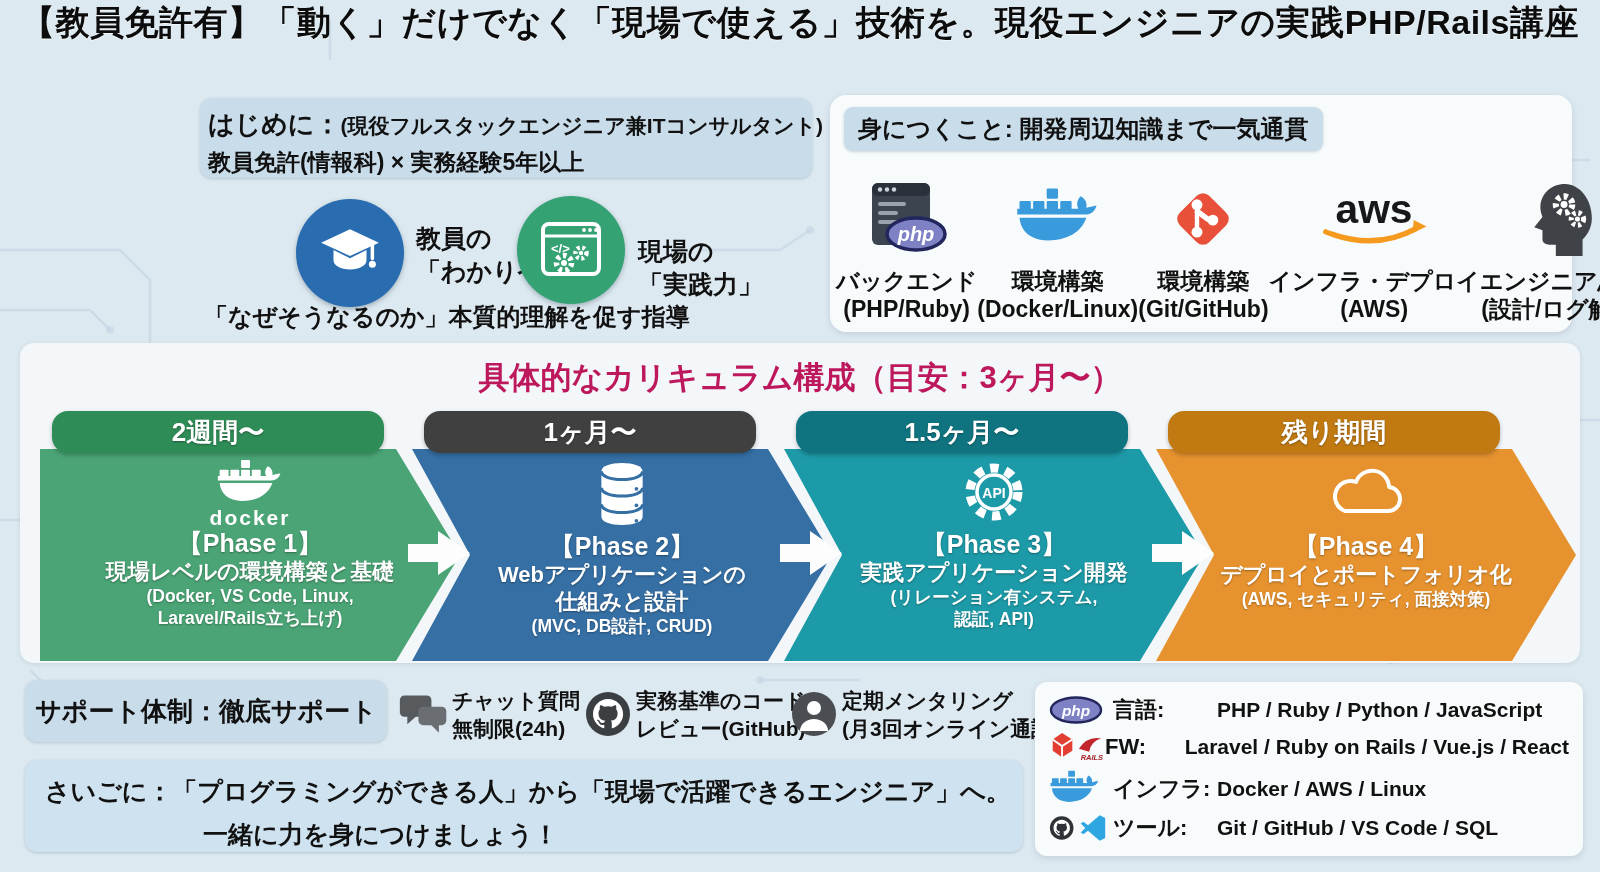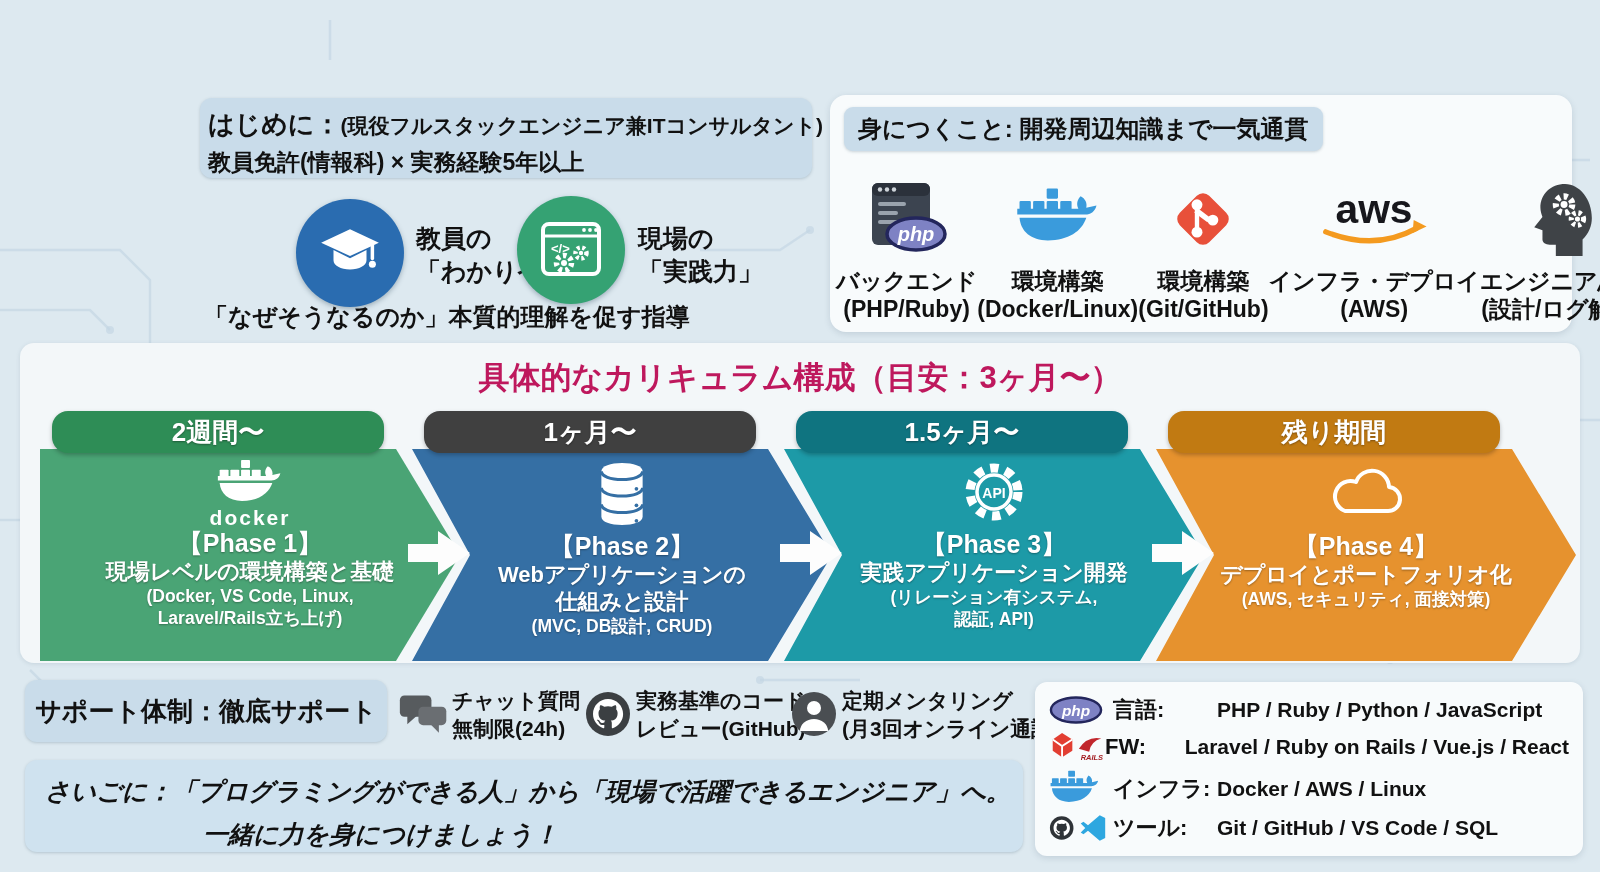--- a/index.html
+++ b/index.html
@@ -55,21 +55,21 @@
   .ph-body > *{max-width:330px;}
   .ph-caption{font-size:21px; font-weight:bold; letter-spacing:2px; line-height:1; margin-top:-2px;}
   .ph-label{font-size:25px; font-weight:bold; text-shadow:0 1px 2px rgba(0,0,0,.35); line-height:1.25;}
   .ph-name{font-size:22px; font-weight:bold; text-shadow:0 1px 2px rgba(0,0,0,.35); line-height:1.22; text-align:center; white-space:nowrap;}
   .ph-detail{font-size:17.5px; font-weight:bold; text-shadow:0 1px 2px rgba(0,0,0,.3); line-height:1.25; text-align:center; white-space:nowrap;}
   .flow-arrow{position:absolute; top:182px; z-index:3;}
   
   .support-chip{left:25px; top:680px; width:362px; height:62px; font-size:26px; font-weight:bold; text-align:center; line-height:62px; white-space:nowrap;}
   .support-item-text{font-size:21px; font-weight:bold; line-height:1.35; white-space:nowrap;}
   
-  .closing-box{left:25px; top:760px; width:998px; height:92px; background:#cfe2ef; border-radius:12px; padding:15px 20px; box-sizing:border-box; box-shadow:0 1px 3px rgba(60,90,110,.25);font-style:italic;}
+  .closing-box{left:25px; top:760px; width:998px; height:92px; background:#cfe2ef; border-radius:12px; padding:15px 20px; box-sizing:border-box; box-shadow:0 1px 3px rgba(60,90,110,.25);}
   .closing-line1{font-size:25px; font-weight:bold; white-space:nowrap;}
   .closing-line2{font-size:25px; font-weight:bold; margin:10px 0 0 158px; white-space:nowrap;}
   
   .stack-panel{left:1035px; top:682px; width:548px; height:174px; background:#f8fbfc; border-radius:12px; box-shadow:0 2px 6px rgba(70,95,115,.18); padding:10px 14px; box-sizing:border-box; display:flex; flex-direction:column; justify-content:space-around;}
   .stack-row{display:flex; align-items:center;}
   .stack-icon{width:64px; display:flex; align-items:center; gap:2px;}
   .stack-label{width:104px; font-size:22px; font-weight:bold; white-space:nowrap;}
   .stack-value{font-size:21px; font-weight:bold; white-space:nowrap;}
 </style>
 </head>
@@ -97,20 +97,21 @@
       <circle cx="170" cy="560" r="5"></circle>
         <circle cx="80" cy="520" r="4"></circle>
       <circle cx="810" cy="230" r="4"></circle>
         <circle cx="1500" cy="185" r="4"></circle>
       <circle cx="760" cy="680" r="4"></circle>
         <circle cx="1390" cy="660" r="4"></circle>
       <path d="M1500 760 l40 30 -40 30 -40 -30 z" opacity="0.35"></path>
     </g>
   </svg>
 
+  <div class="abs main-title">【教員免許有】「動く」だけでなく「現場で使える」技術を。現役エンジニアの実践PHP/Rails講座</div>
 
   <div class="abs chip intro-chip">
     <div class="intro-line1"><span class="lead">はじめに：</span><span>(現役フルスタックエンジニア兼ITコンサルタント)</span></div>
     <div class="intro-line2">教員免許(情報科) × 実務経験5年以上</div>
   </div>
 
   <div class="abs feature-circle" style="left:296px; top:199px; background:#2a6cb0;">
     <svg width="66" height="58" viewBox="0 0 64 56">
       <g fill="#fff">
         <polygon points="32,5 60,18 32,31 4,18"></polygon>
@@ -132,21 +133,21 @@
       <circle cx="45" cy="10" r="1.9" fill="#fff"></circle>
         <circle cx="51" cy="10" r="1.9" fill="#fff"></circle>
         <circle cx="57" cy="10" r="1.9" fill="#fff"></circle>
       <text x="12" y="33" font-size="13" font-weight="bold" fill="#fff">&lt;/&gt;</text>
       <circle cx="25" cy="43" r="7.5" fill="none" stroke="#fff" stroke-width="5.5" stroke-dasharray="3.6 3.2"></circle>
       <circle cx="25" cy="43" r="3" fill="#fff"></circle>
       <circle cx="42" cy="33" r="5.5" fill="none" stroke="#fff" stroke-width="4.5" stroke-dasharray="2.8 2.5"></circle>
       <circle cx="42" cy="33" r="2.2" fill="#fff"></circle>
     </svg>
   </div>
-  <div class="abs feature-label" style="left:638px; top:222px;">
+  <div class="abs feature-label" style="left:638px; top:235px;">
     <div>現場の</div>
     <div>「実践力」</div>
   </div>
 
   <div class="abs intro-note">「なぜそうなるのか」本質的理解を促す指導</div>
 
   <div class="abs skills-panel">
     <div class="chip skills-chip">身につくこと: 開発周辺知識まで一気通貫</div>
     <div class="skills-row">
 

